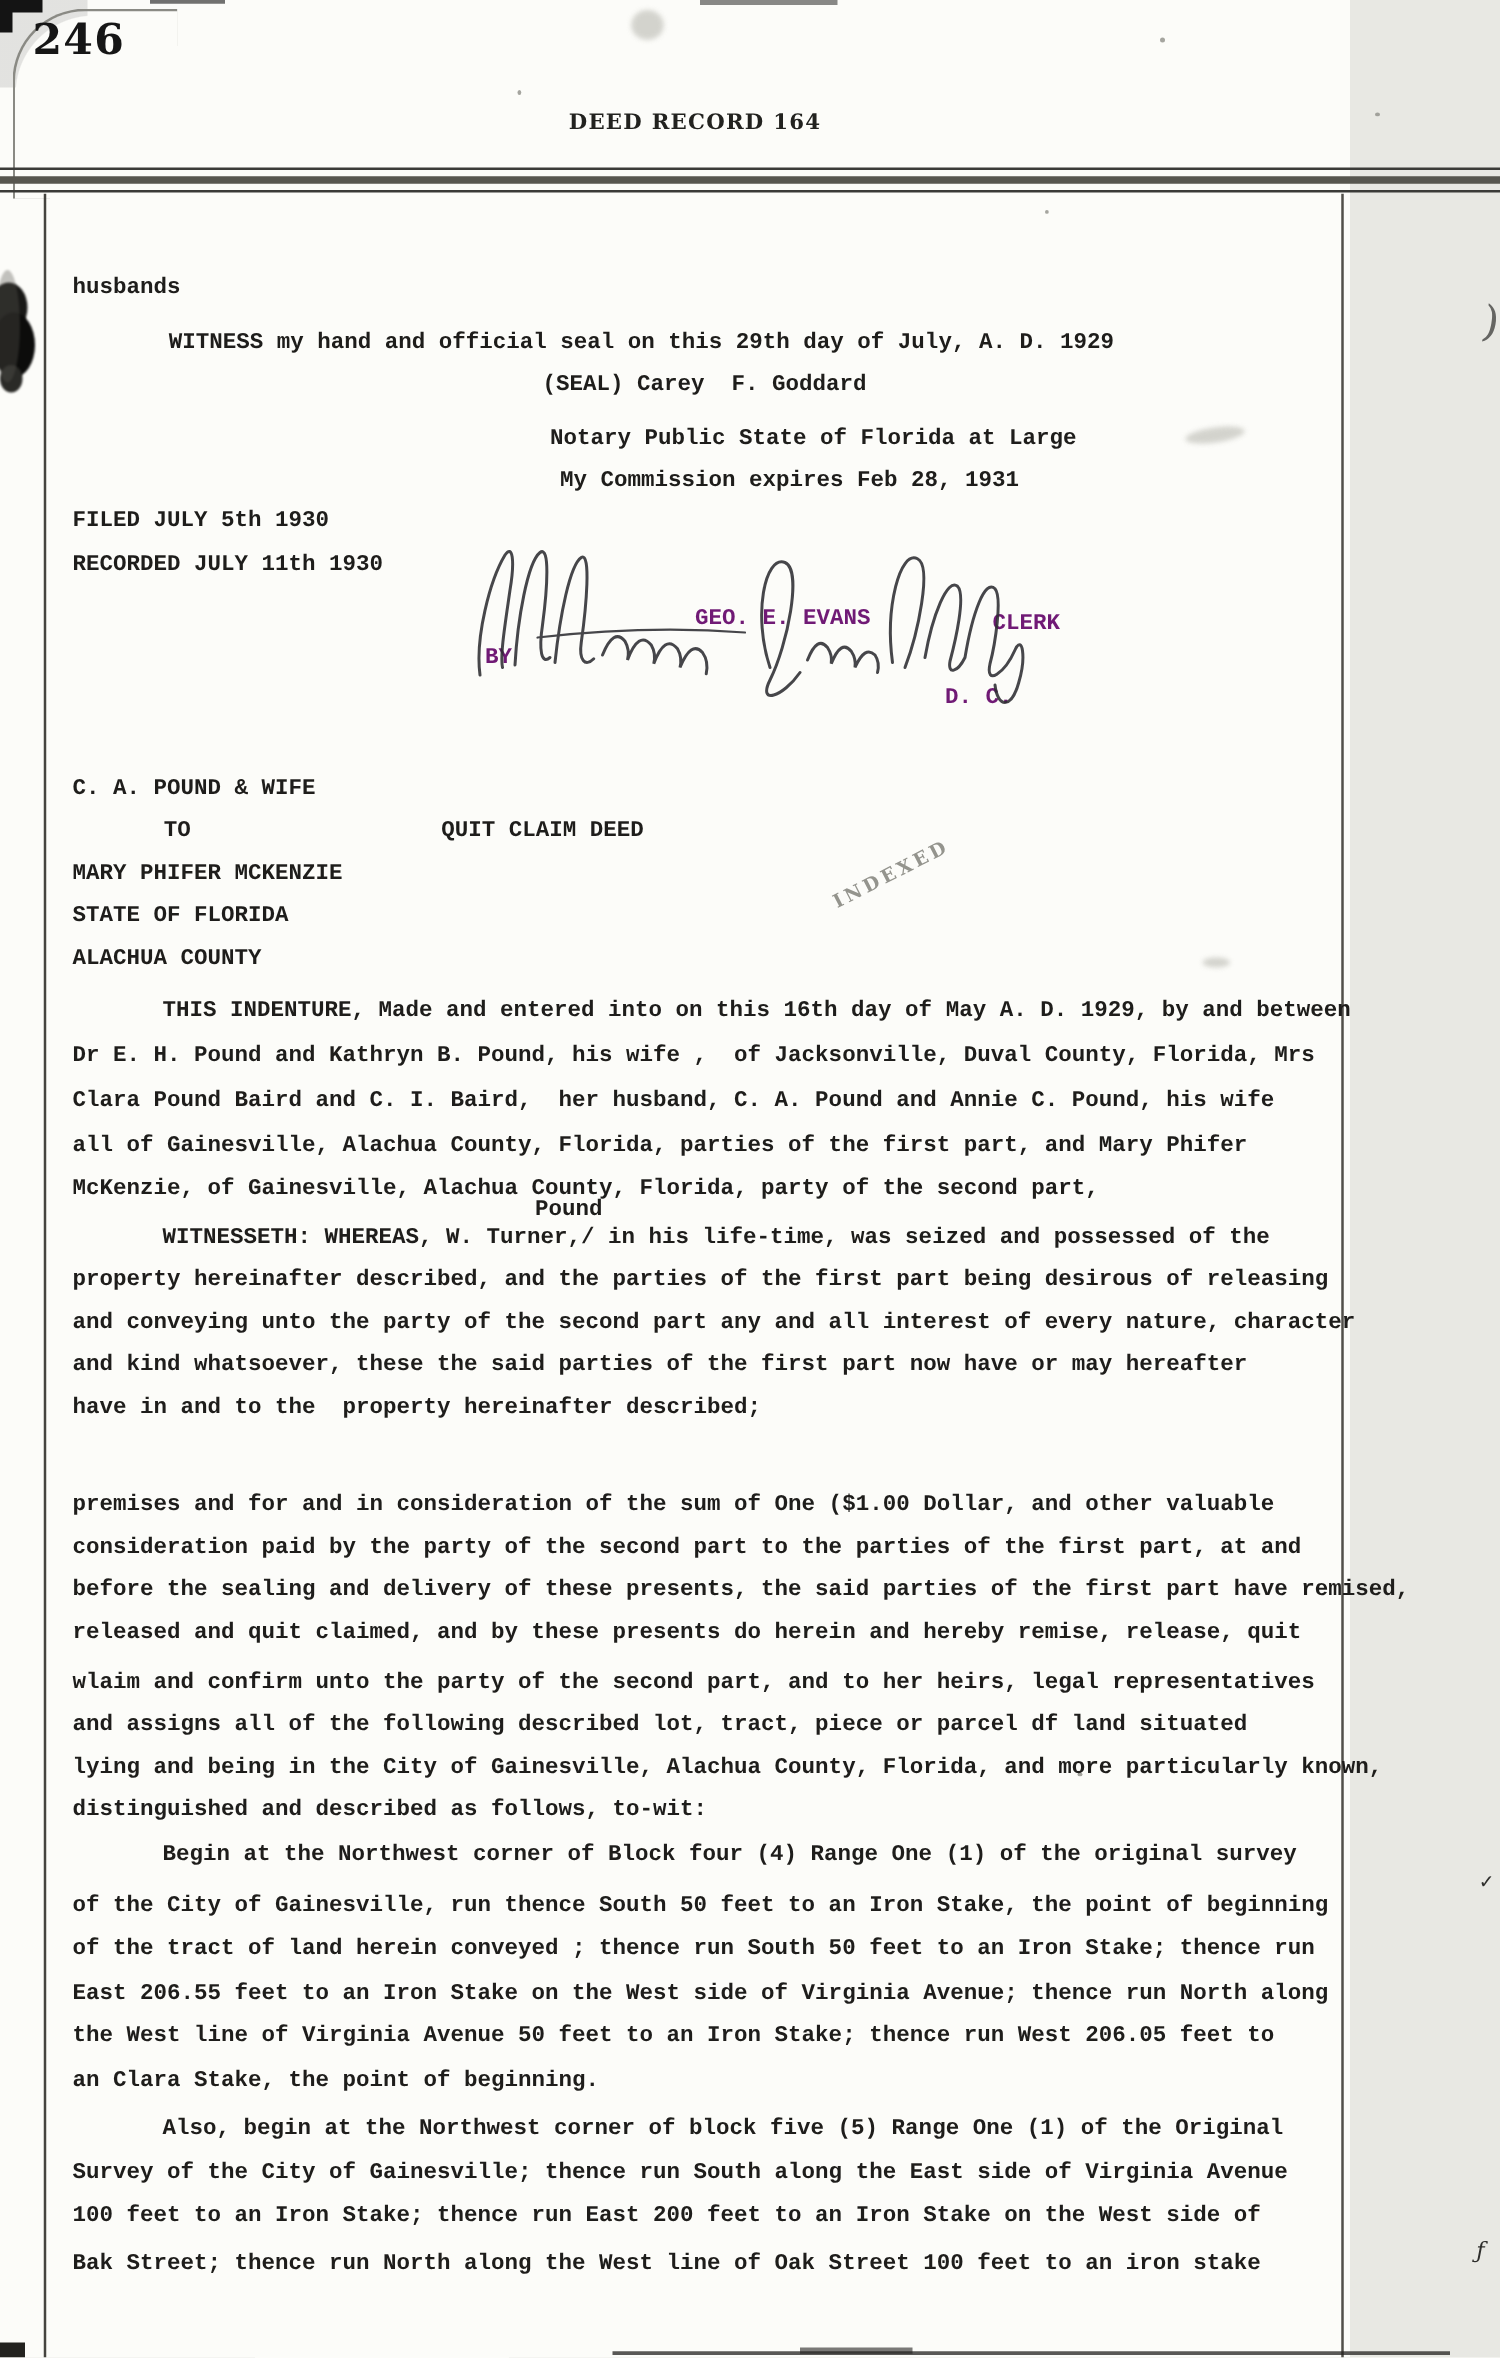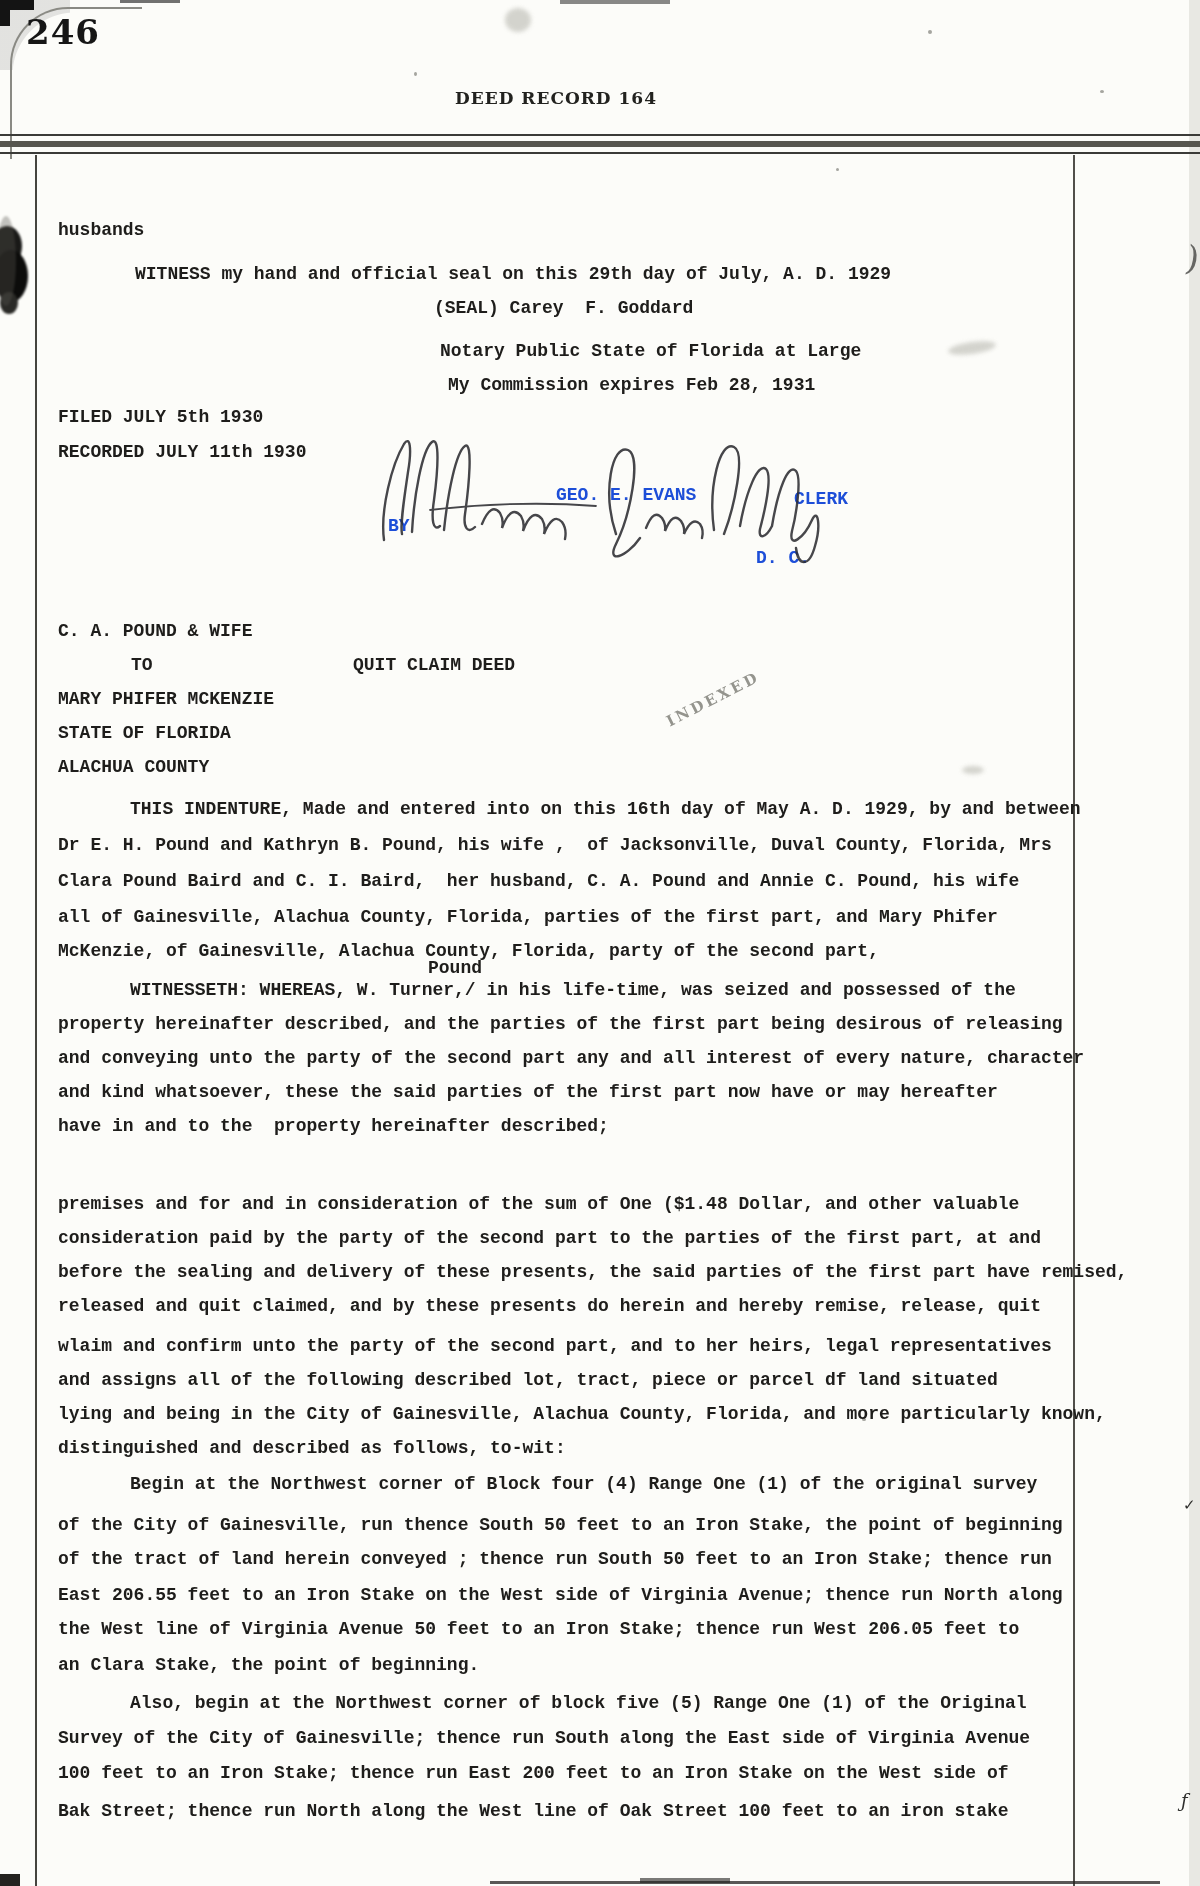--- a/index.html
+++ b/index.html
@@ -4,21 +4,21 @@
 <style>
   html,body { margin:0; padding:0; }
   body {
     width:1200px; height:1886px;
     background:#e8e8e3;
     font-family:"Liberation Mono", monospace;
     position:relative;
     overflow:hidden;
   }
   .page {
-    position:absolute; left:0; top:0; width:1189px; height:1886px;
+    position:absolute; left:0; top:0; width:1080px; height:1886px;
     background:#fcfcf9;
   }
   
   .corner-arc {
     position:absolute; left:10px; top:7px; width:130px; height:150px;
     border-left:2px solid #8a8a84; border-top:2px solid #8a8a84;
     border-top-left-radius:58px;
   }
   .corner-shade {
     position:absolute; left:0; top:0; width:70px; height:70px;
@@ -44,21 +44,21 @@
   }
   .tline {
     position:absolute; white-space:pre;
     font-family:"Liberation Mono", monospace;
     font-weight:bold; font-size:18px; line-height:22px;
     color:#1e1d1b;
   }
   .clerk-typed {
     position:absolute; white-space:pre;
     font-family:"Liberation Mono", monospace;
-    font-weight:bold; font-size:18px; color:#1d4ed8;
+    font-weight:bold; font-size:18px; color:#701a75;
   }
   .indexed-stamp {
     position:absolute; left:662px; top:690px;
     font-family:"DejaVu Serif", serif; font-weight:bold;
     font-size:15px; letter-spacing:3px; color:#82827b;
     transform:rotate(-27deg); opacity:.85;
   }
   .sig-svg { position:absolute; left:378px; top:430px; }
   .smudge {
     position:absolute; background:#c6c6bf; border-radius:50%;
@@ -128,21 +128,21 @@
       <div class="tline" style="left: 58px; top: 834px;">Dr E. H. Pound and Kathryn B. Pound, his wife ,  of Jacksonville, Duval County, Florida, Mrs</div>
       <div class="tline" style="left: 58px; top: 870px;">Clara Pound Baird and C. I. Baird,  her husband, C. A. Pound and Annie C. Pound, his wife</div>
       <div class="tline" style="left: 58px; top: 906px;">all of Gainesville, Alachua County, Florida, parties of the first part, and Mary Phifer</div>
       <div class="tline" style="left: 58px; top: 940px;">McKenzie, of Gainesville, Alachua County, Florida, party of the second part,</div>
       <div class="tline" style="left: 428px; top: 957px;">Pound</div>
       <div class="tline" style="left: 130px; top: 979px;">WITNESSETH: WHEREAS, W. Turner,/ in his life-time, was seized and possessed of the</div>
       <div class="tline" style="left: 58px; top: 1013px;">property hereinafter described, and the parties of the first part being desirous of releasing</div>
       <div class="tline" style="left: 58px; top: 1047px;">and conveying unto the party of the second part any and all interest of every nature, character</div>
       <div class="tline" style="left: 58px; top: 1081px;">and kind whatsoever, these the said parties of the first part now have or may hereafter</div>
       <div class="tline" style="left: 58px; top: 1115px;">have in and to the  property hereinafter described;</div>
-      <div class="tline" style="left: 58px; top: 1193px;">premises and for and in consideration of the sum of One ($1.48 Dollar, and other valuable</div>
+      <div class="tline" style="left: 58px; top: 1193px;">premises and for and in consideration of the sum of One ($1.00 Dollar, and other valuable</div>
       <div class="tline" style="left: 58px; top: 1227px;">consideration paid by the party of the second part to the parties of the first part, at and</div>
       <div class="tline" style="left: 58px; top: 1261px;">before the sealing and delivery of these presents, the said parties of the first part have remised,</div>
       <div class="tline" style="left: 58px; top: 1295px;">released and quit claimed, and by these presents do herein and hereby remise, release, quit</div>
       <div class="tline" style="left: 58px; top: 1335px;">wlaim and confirm unto the party of the second part, and to her heirs, legal representatives</div>
       <div class="tline" style="left: 58px; top: 1369px;">and assigns all of the following described lot, tract, piece or parcel df land situated</div>
       <div class="tline" style="left: 58px; top: 1403px;">lying and being in the City of Gainesville, Alachua County, Florida, and more particularly known,</div>
       <div class="tline" style="left: 58px; top: 1437px;">distinguished and described as follows, to-wit:</div>
       <div class="tline" style="left: 130px; top: 1473px;">Begin at the Northwest corner of Block four (4) Range One (1) of the original survey</div>
       <div class="tline" style="left: 58px; top: 1514px;">of the City of Gainesville, run thence South 50 feet to an Iron Stake, the point of beginning</div>
       <div class="tline" style="left: 58px; top: 1548px;">of the tract of land herein conveyed ; thence run South 50 feet to an Iron Stake; thence run</div>

